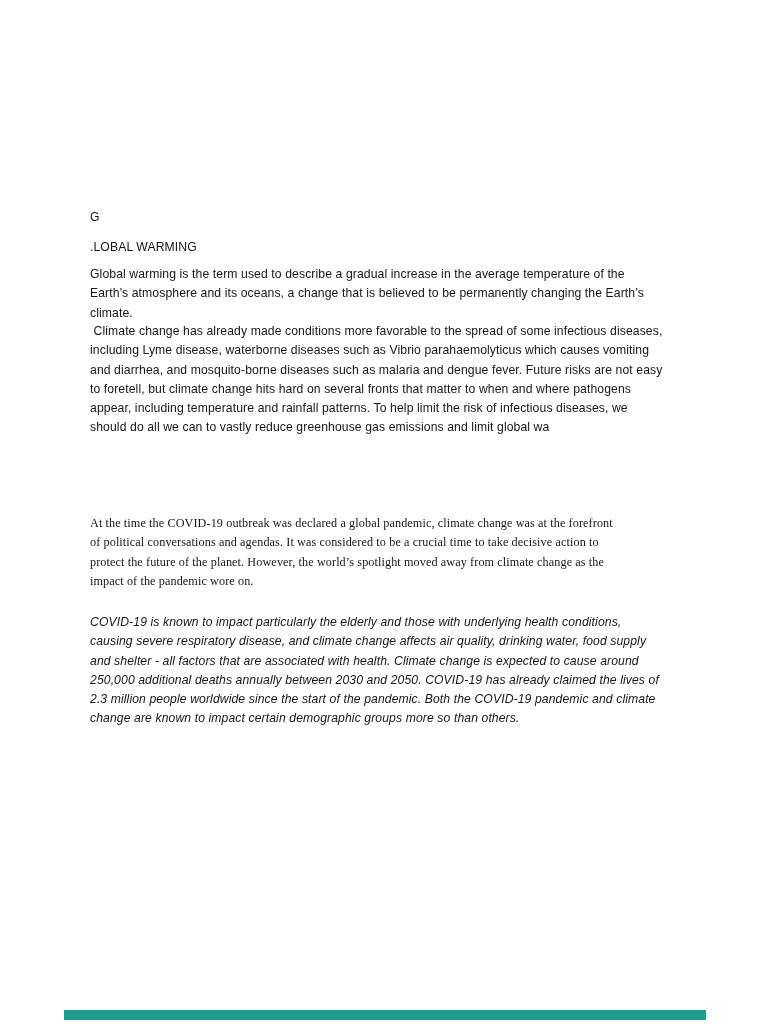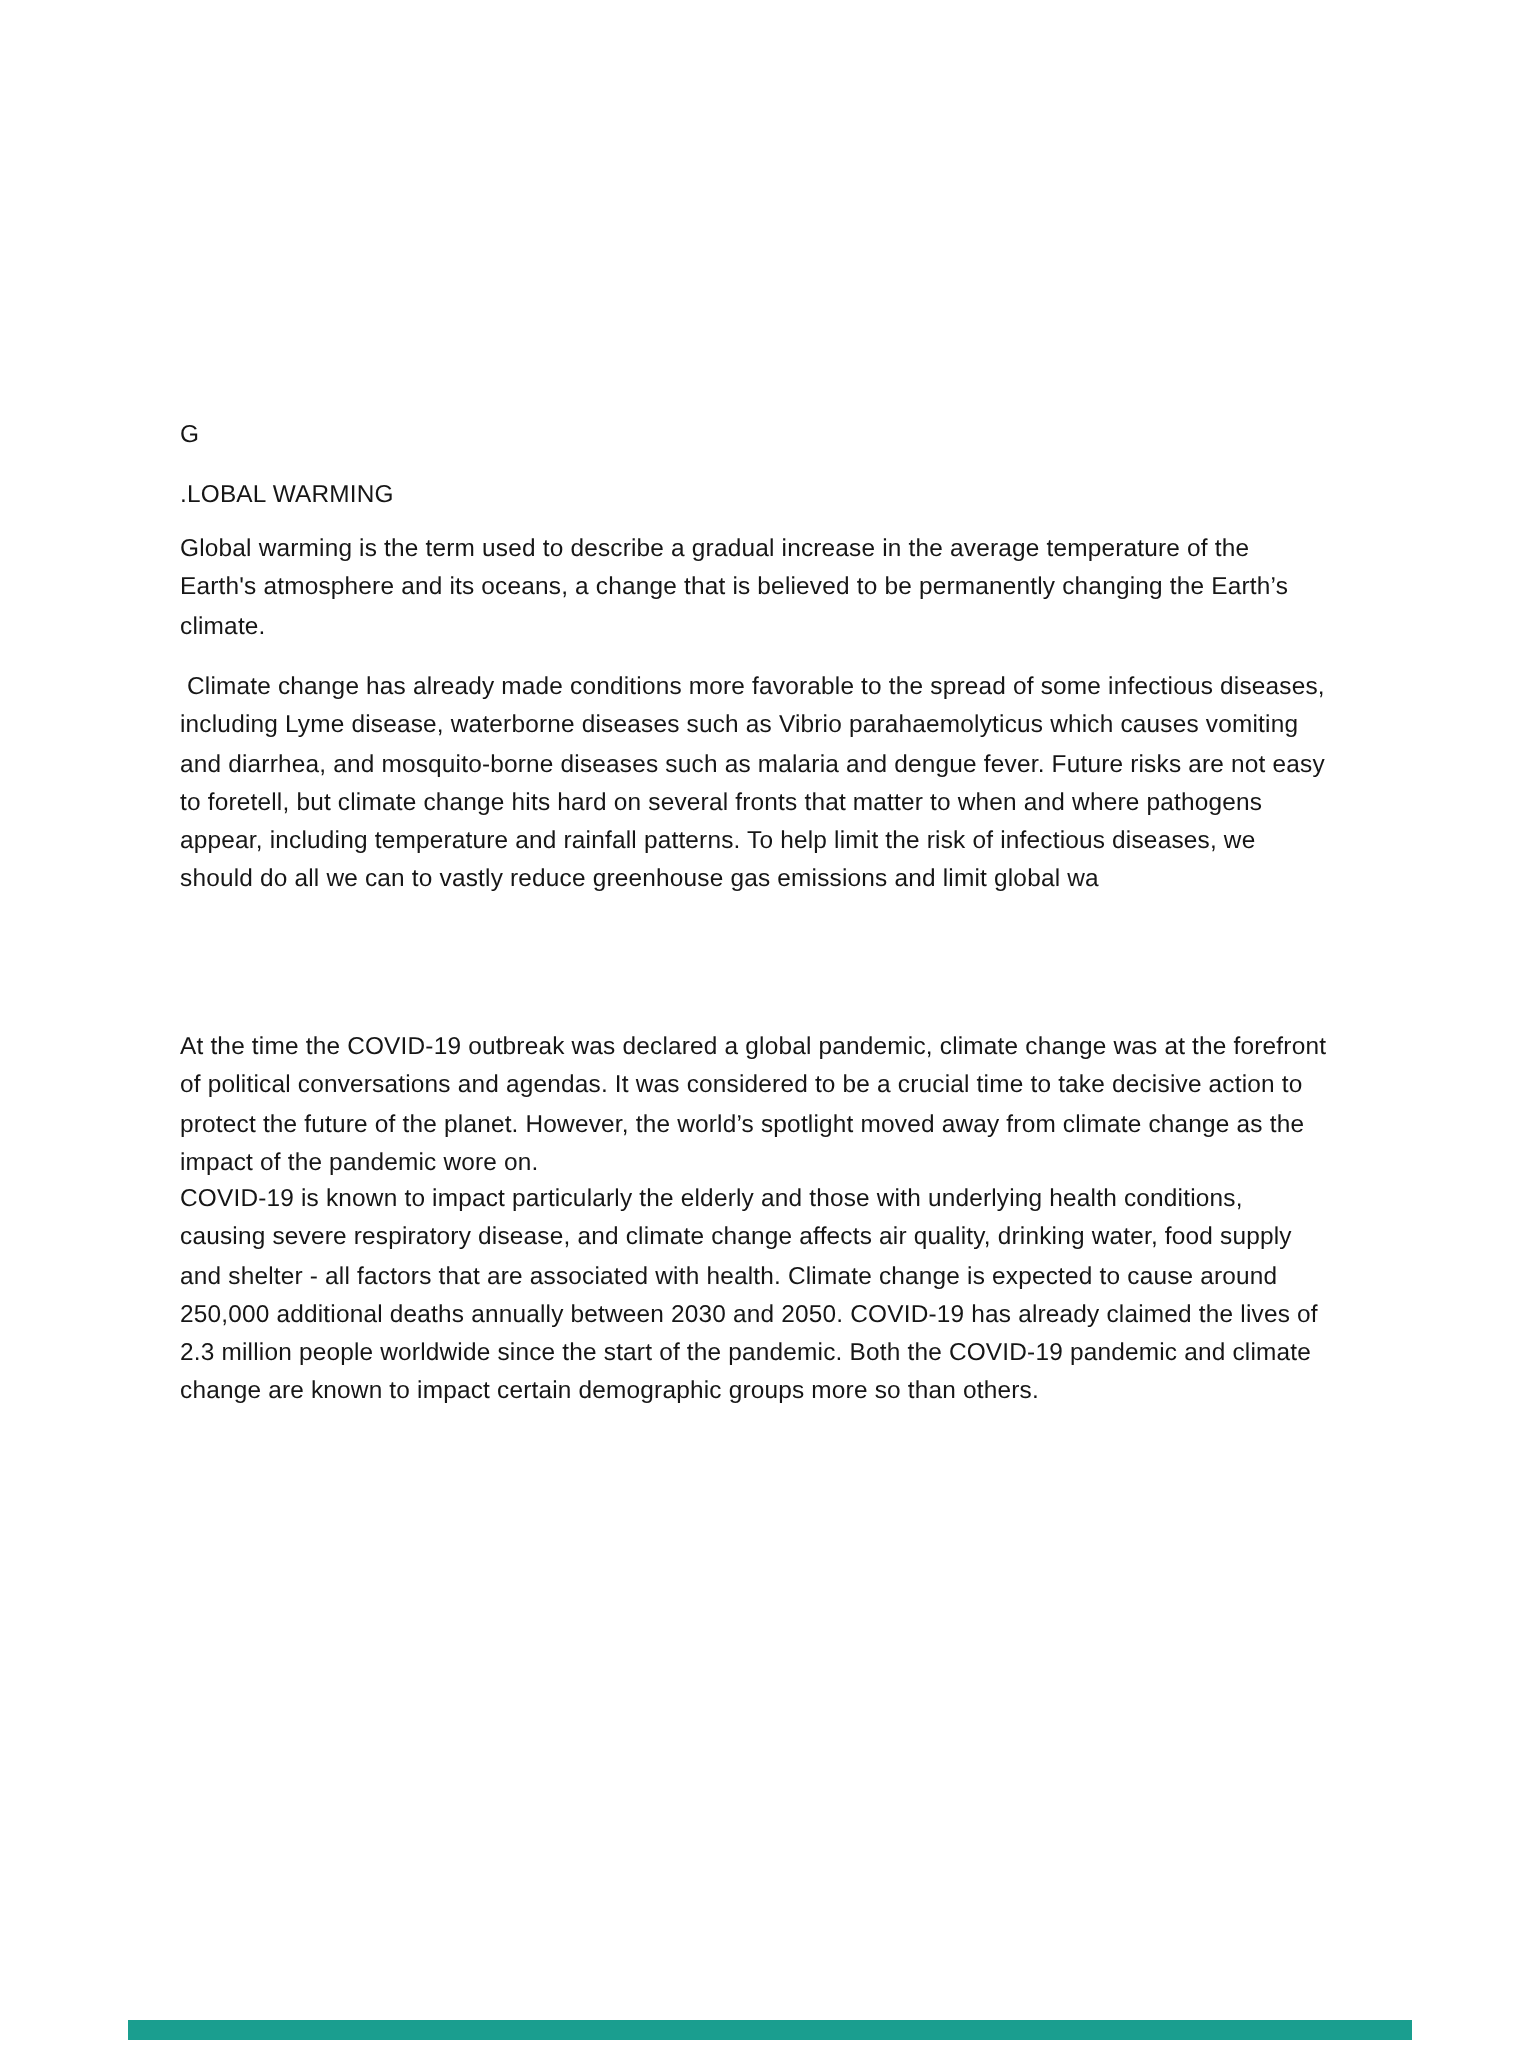--- a/index.html
+++ b/index.html
@@ -19,24 +19,24 @@
     font-size: 12.2px;
     line-height: 19.3px;
     font-weight: 400;
     white-space: pre;          
     letter-spacing: 0.1px;
     cursor: text;
   }
   .stray-line    { top: 208px; }
   .doc-heading   { top: 238px; font-weight: 400; }
   .para-1        { top: 265px; }
-  .para-2        { top: 334px; }
+  .para-2        { top: 322px; }
   .continuation  { top: 485px; }
-  .para-3        { top: 514px; }
-  .para-4        { top: 590px; }
+  .para-3        { top: 514px; font-family: Liberation Serif, serif; }
+  .para-4        { top: 613px; font-style: italic; }
   .caret {
     display: inline-block;
     width: 3.5px;
     height: 16px;
     margin-left: 1px;
     vertical-align: -3px;
   }
   .progress-bar {
     position: absolute;
     left: 64px;

